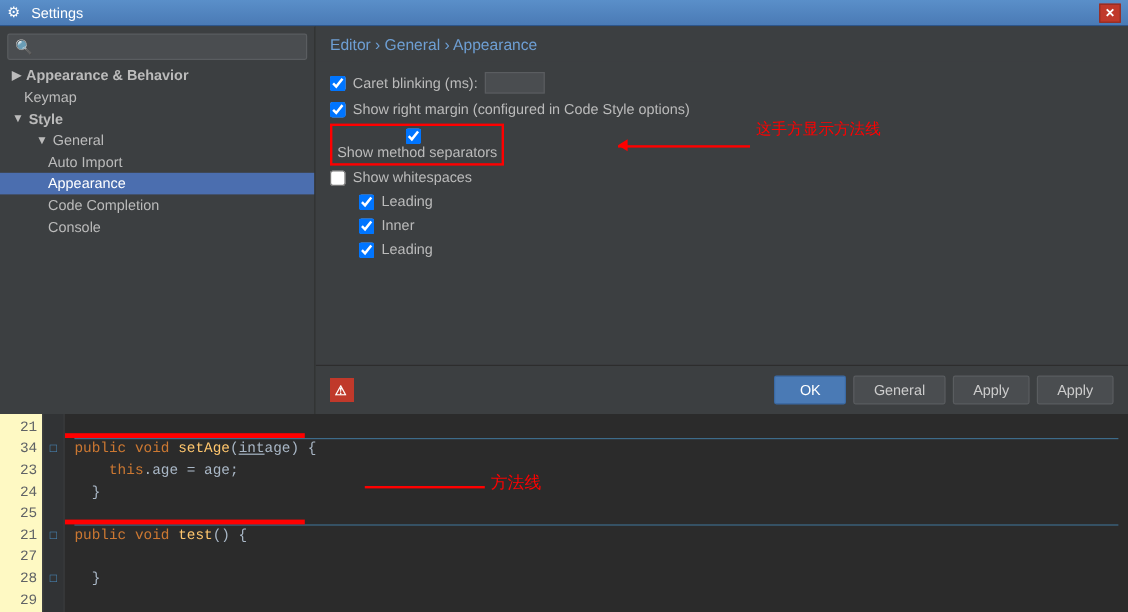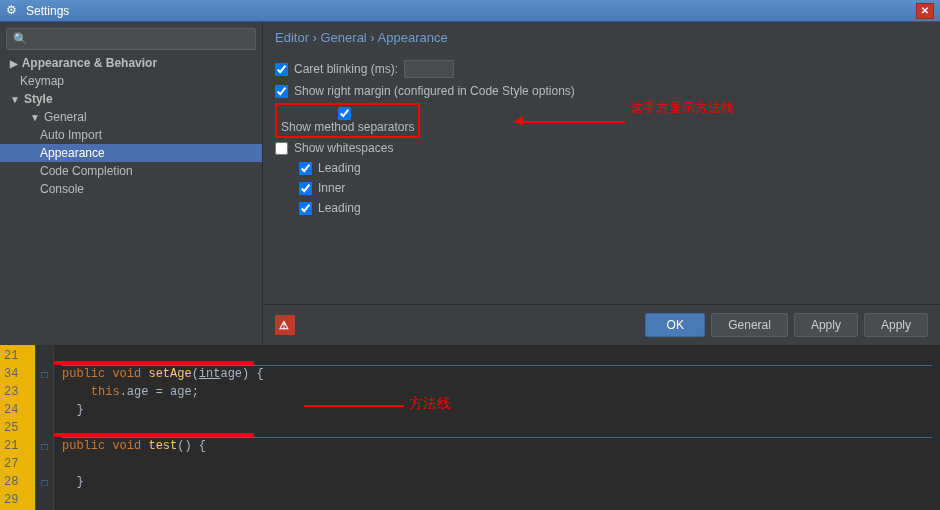--- a/index.html
+++ b/index.html
@@ -159,25 +159,26 @@
     .code-editor {
       height: 165px;
       background: #2b2b2b;
       display: flex;
       overflow: hidden;
       position: relative;
     }
 
     .line-numbers {
       width: 36px;
-      background: #eab308;
+      background: #fef9c3;
       color: #606366;
       font-family: 'Courier New', monospace;
       font-size: 12px;
       padding: 0 4px;
+      text-align: right;
       border-right: 1px solid #3d3f41;
       line-height: 18px;
       padding-top: 2px;
     }
 
     .code-content {
       flex: 1;
       background: #2b2b2b;
       font-family: 'Courier New', monospace;
       font-size: 12px;

